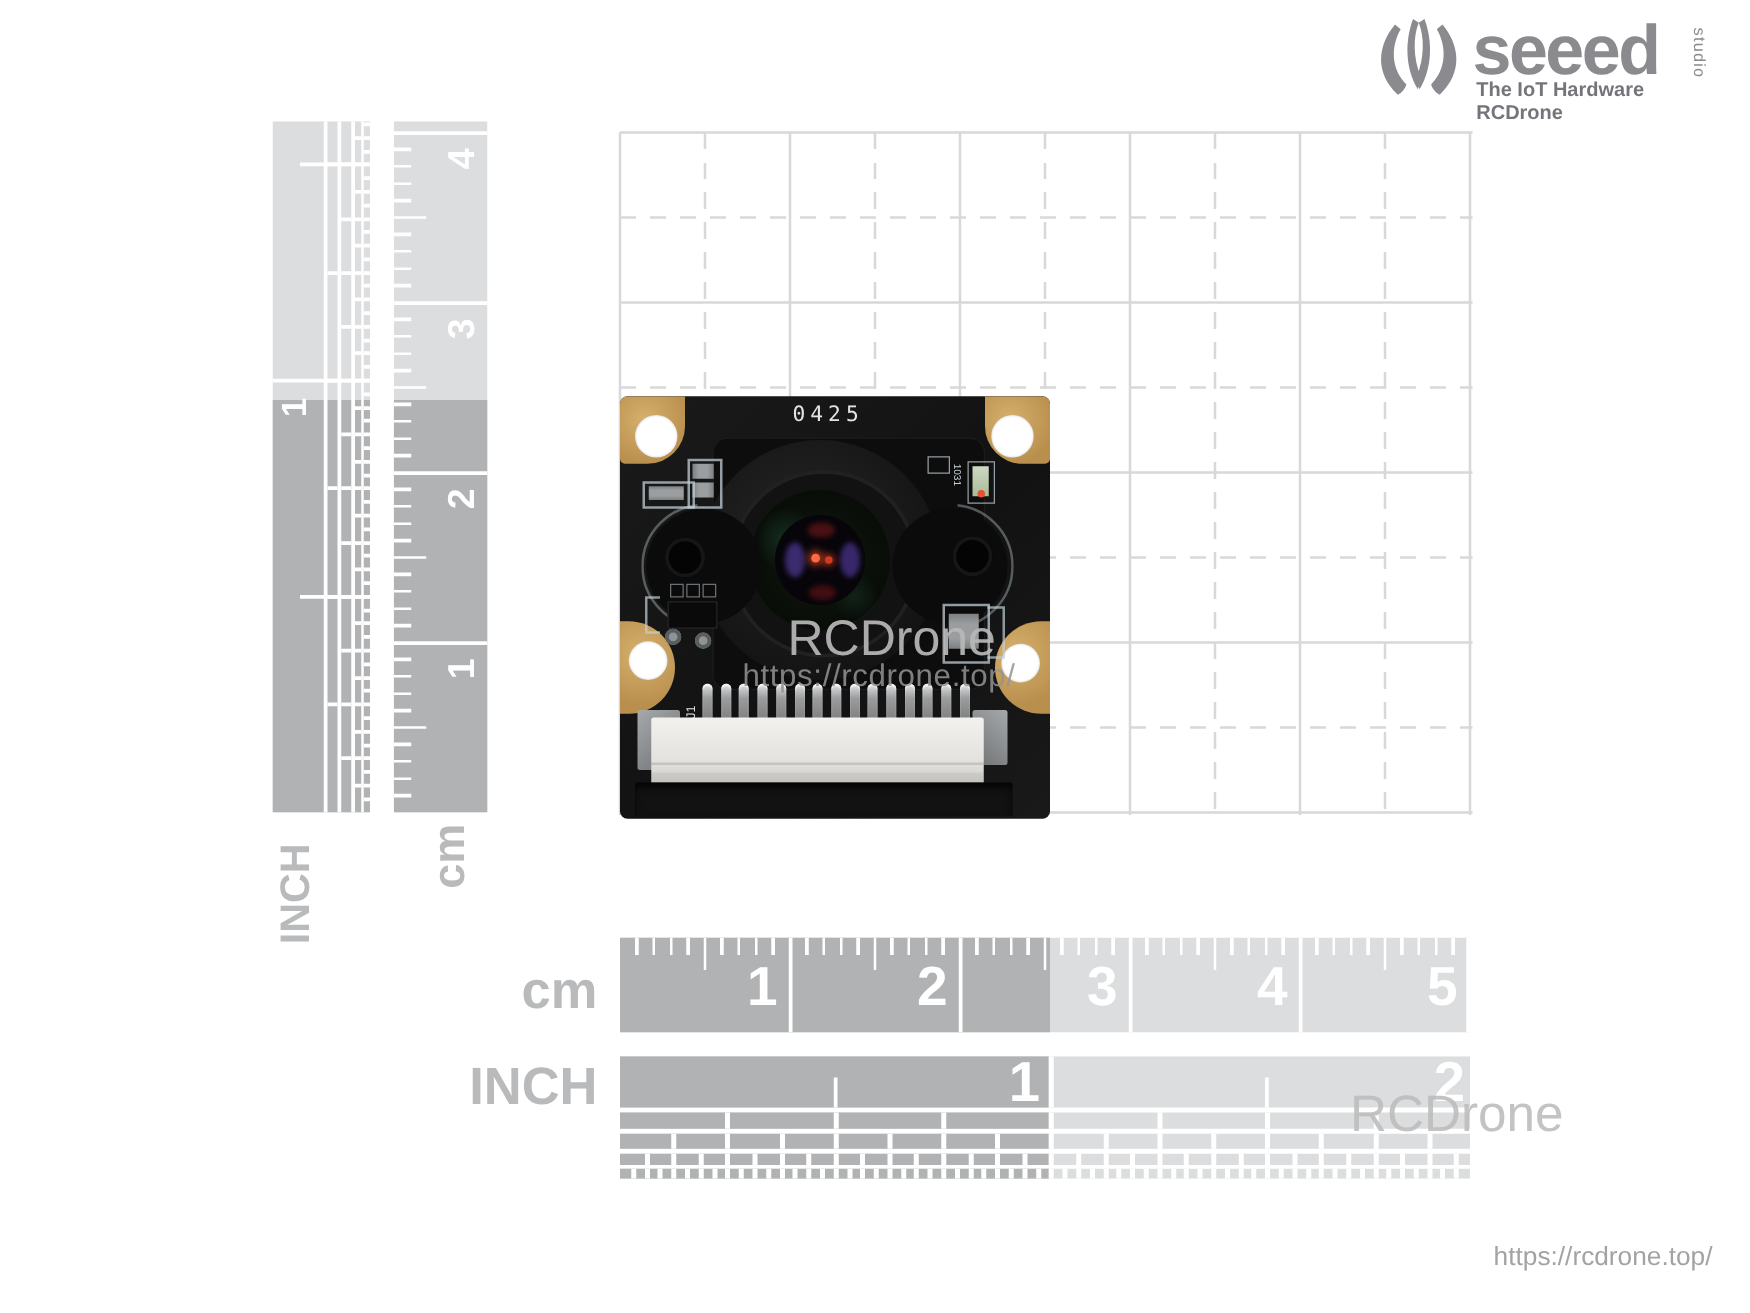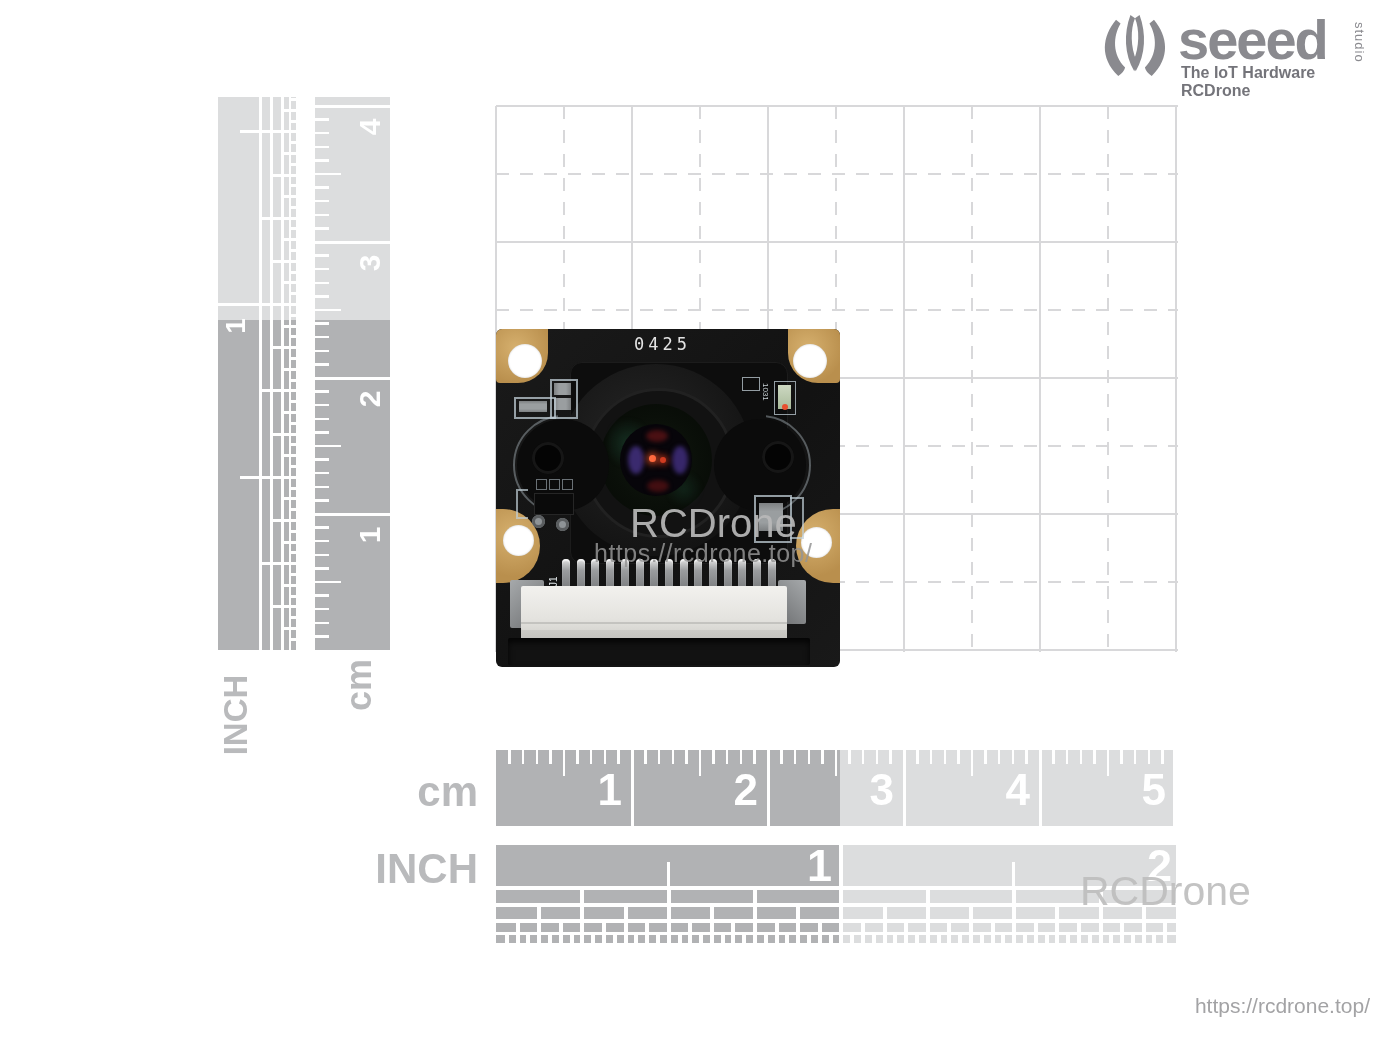--- a/index.html
+++ b/index.html
@@ -8,21 +8,21 @@
   .abs{position:absolute;}
   .num{color:#fff;font-weight:700;line-height:1;}
   .rot{transform:rotate(-90deg);}
   .lbl{color:#b9babc;font-weight:700;}
   
   #logo-brand{font-size:56px;font-weight:700;color:#8a8a8f;letter-spacing:-2px;line-height:1;}
   #logo-studio{writing-mode:vertical-rl;font-size:13px;color:#8a8a8f;letter-spacing:1px;}
   #logo-tagline{font-size:16px;font-weight:700;color:#74747a;letter-spacing:0px;}
   
   #pcb{left:496px;top:317px;width:344px;height:338px;background:linear-gradient(135deg,#1a1a1a,#121212 55%,#191919);
-       border-radius:6px;overflow:hidden;margin-top:12px;}
+       border-radius:6px;overflow:hidden;}
   .gold{background:radial-gradient(circle at 38% 35%,#d6b06e,#b98f4d 75%);}
   .hole{background:#fff;border-radius:50%;box-shadow:inset 0 0 2px rgba(0,0,0,.25);}
   .outl{border:2px solid rgba(192,206,214,.75);}
   .smd{background:linear-gradient(90deg,#7d8082,#9a9ea0 30%,#9a9ea0 70%,#7d8082);}
   .smdv{background:linear-gradient(180deg,#7d8082,#9a9ea0 30%,#9a9ea0 70%,#7d8082);}
   
   #wm-board-name{font-size:40px;color:rgba(184,184,184,.92);letter-spacing:0px;}
   #wm-board-url{font-size:25px;color:rgba(148,148,148,.85);letter-spacing:.5px;}
   #wm-corner-name{font-size:41px;color:rgba(188,188,188,.9);}
   #wm-corner-url{font-size:21px;color:#a3a3a5;text-align:right;}

